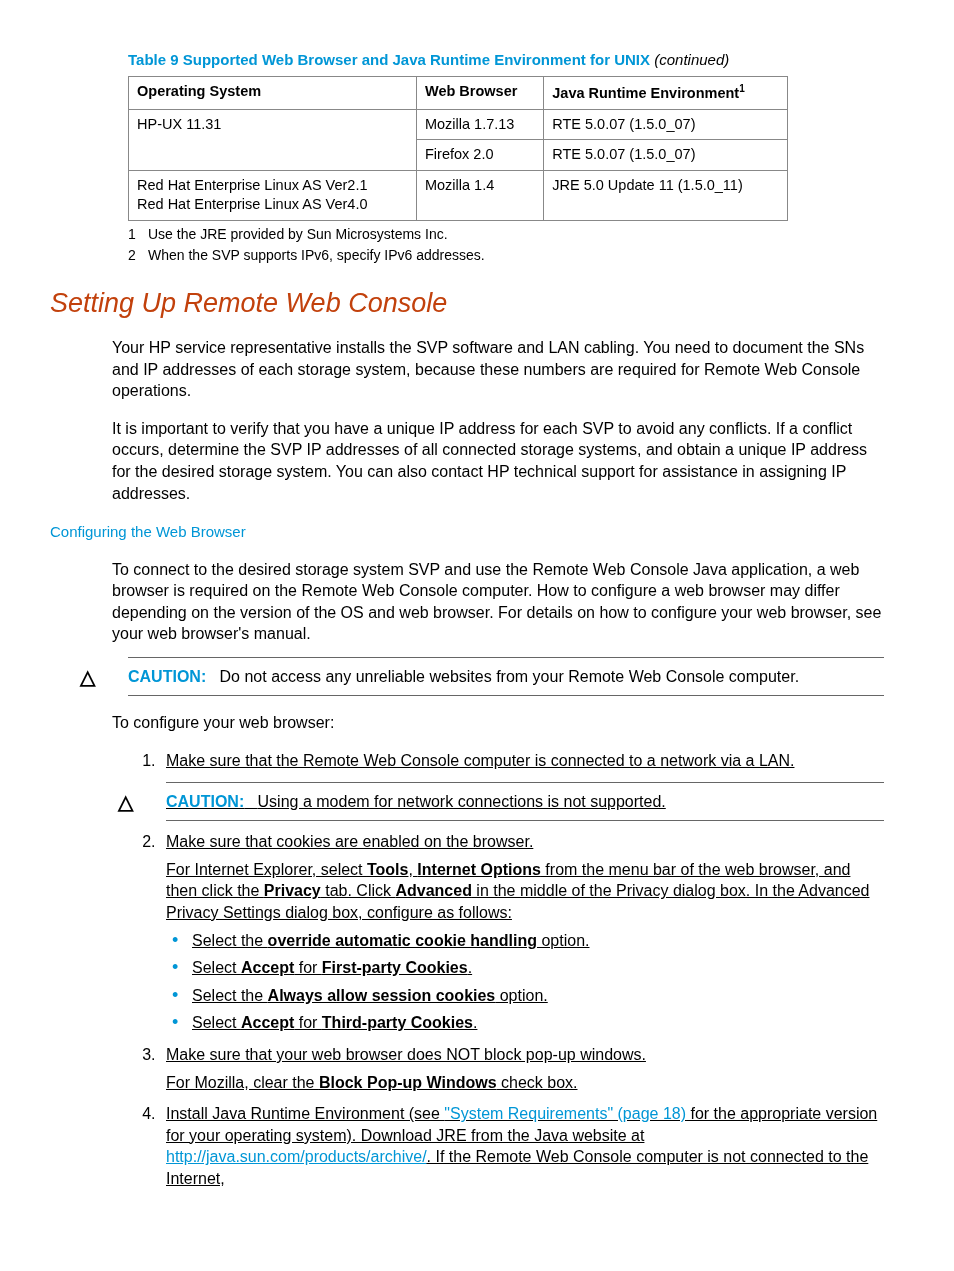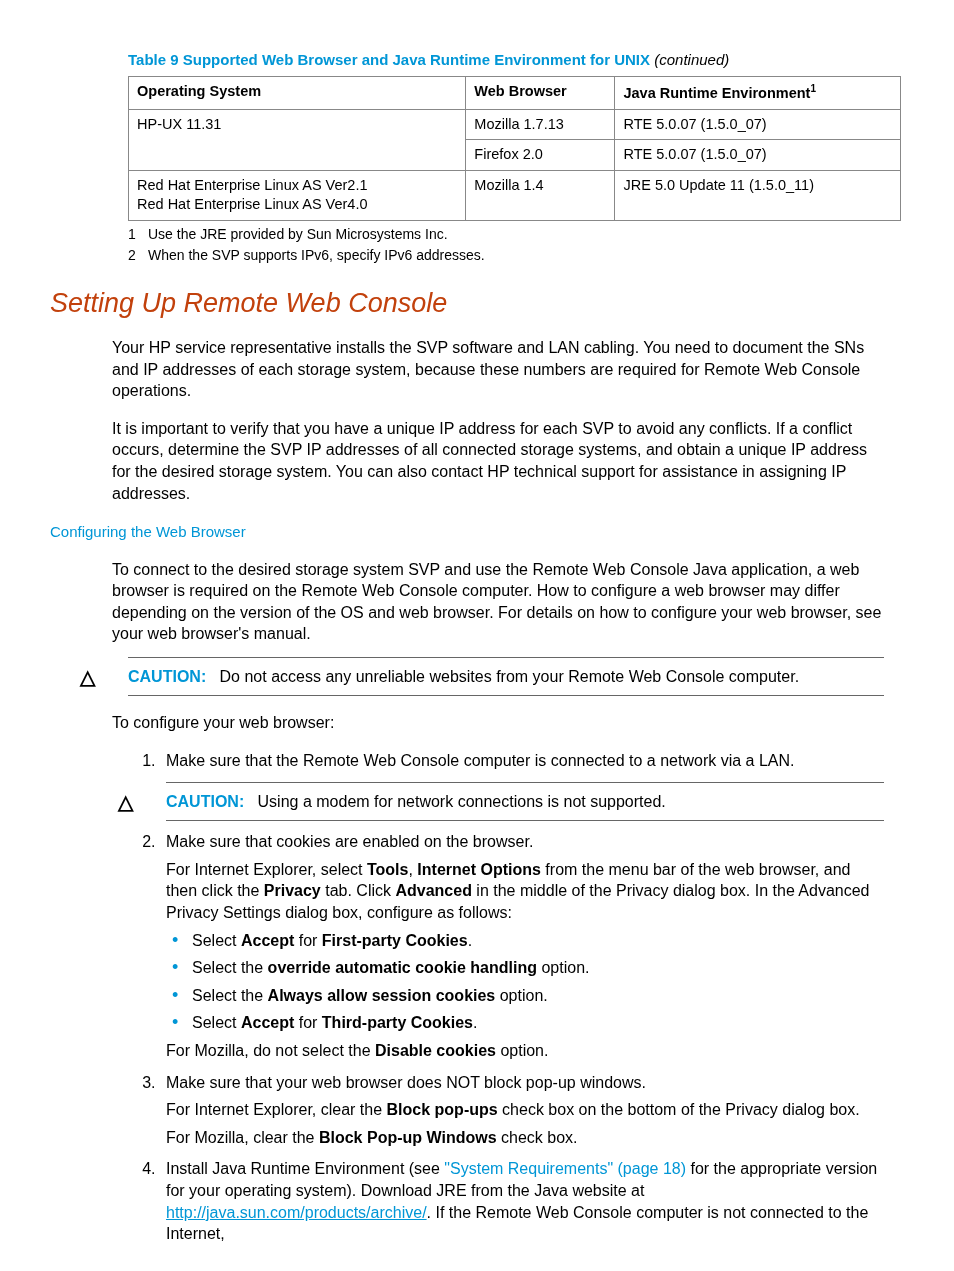--- a/index.html
+++ b/index.html
@@ -20,21 +20,21 @@
     margin-left: 78px;
   }
   .table-title .cont {
     color: #000000;
     font-style: italic;
     font-weight: normal;
   }
   table {
     border-collapse: collapse;
     margin-left: 78px;
-    width: 773px;
+    width: 660px;
     font-size: 14.5px;
   }
   th, td {
     border: 1px solid #888;
     padding: 5px 8px;
     text-align: left;
     vertical-align: top;
   }
   th {
     font-weight: bold;
@@ -94,20 +94,21 @@
   .caution-block.inner .caution-icon {
     left: -48px;
   }
   .caution-label {
     color: #0096d6;
     font-weight: bold;
   }
   ol.steps {
     margin-left: 78px;
     padding-left: 32px;
+    text-decoration: underline;
   }
   ol.steps > li {
     margin-bottom: 10px;
     padding-left: 6px;
   }
   ol.steps > li > p {
     margin: 6px 0;
   }
   ul.bullets {
     list-style: none;
@@ -198,28 +199,26 @@
       <span class="caution-label">CAUTION:</span>
       &nbsp;&nbsp;<span>Using a modem for network connections is not supported.</span>
     </div>
   </li>
   <li>
     <span>Make sure that cookies are enabled on the browser.</span>
     <p>
       <span>For Internet Explorer, select </span><b>Tools</b><span>, </span><b>Internet Options</b><span> from the menu bar of the web browser, and then click the </span><b>Privacy</b><span> tab. Click </span><b>Advanced</b><span> in the middle of the Privacy dialog box. In the Advanced Privacy Settings dialog box, configure as follows:</span>
     </p>
     <ul class="bullets">
+      <li><span>Select the </span><b>override automatic cookie handling</b><span> option.</span></li>
       <li><span>Select </span><b>Accept</b><span> for </span><b>First-party Cookies</b><span>.</span></li>
-      <li><span>Select the </span><b>override automatic cookie handling</b><span> option.</span></li>
       <li><span>Select the </span><b>Always allow session cookies</b><span> option.</span></li>
       <li><span>Select </span><b>Accept</b><span> for </span><b>Third-party Cookies</b><span>.</span></li>
     </ul>
-    <p><span>For Mozilla, do not select the </span><b>Disable cookies</b><span> option.</span></p>
   </li>
   <li>
     <span>Make sure that your web browser does NOT block pop-up windows.</span>
-    <p><span>For Internet Explorer, clear the </span><b>Block pop-ups</b><span> check box on the bottom of the Privacy dialog box.</span></p>
     <p><span>For Mozilla, clear the </span><b>Block Pop-up Windows</b><span> check box.</span></p>
   </li>
   <li>
     <span>Install Java Runtime Environment (see </span><span class="link-noline">"System Requirements" (page 18)</span><span> for the appropriate version for your operating system). Download JRE from the Java website at </span><span class="link">http://java.sun.com/products/archive/</span><span>. If the Remote Web Console computer is not connected to the Internet,</span>
   </li>
 </ol>
 
 </body></html>

